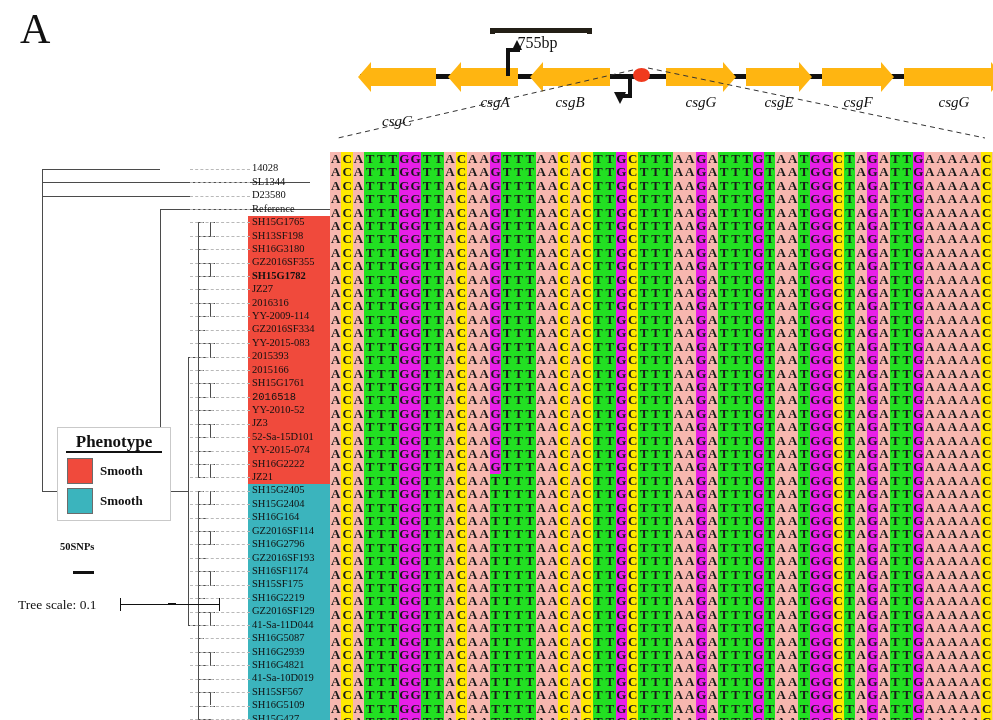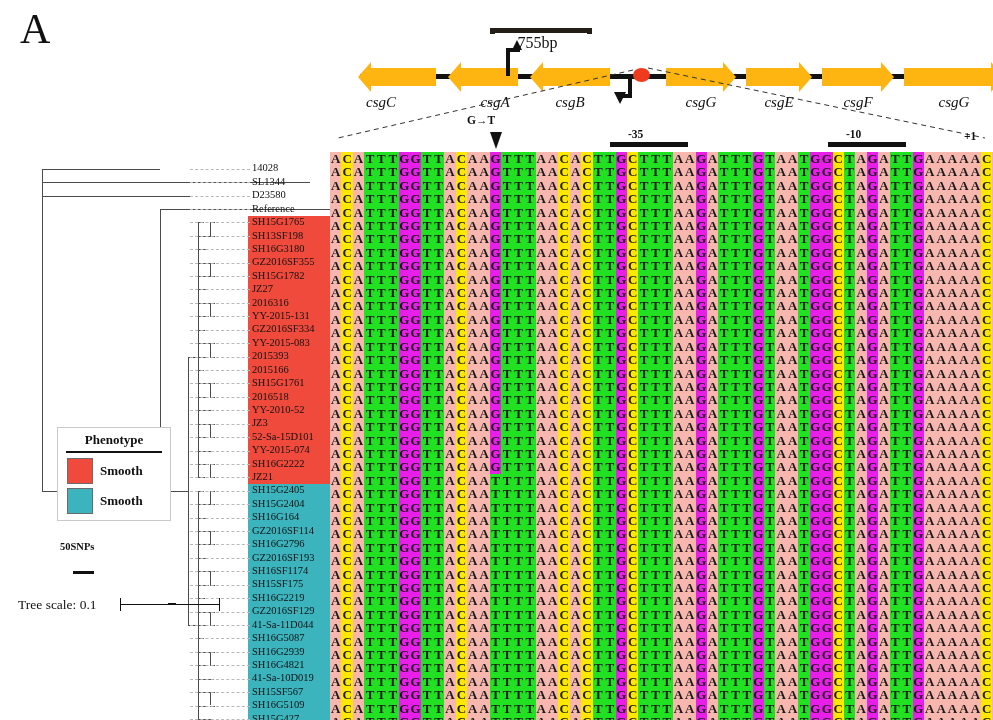--- a/index.html
+++ b/index.html
@@ -36,21 +36,21 @@
 
   
   .tree{position:absolute;left:40px;top:160px;width:290px;height:565px;text-align:center;}
   .tip-label{position:absolute;font-size:10.5px;font-family:"Liberation Serif",serif;color:#111;white-space:nowrap;line-height:1;}
   .leader{position:absolute;height:0;border-top:1px dashed #b9b9b9;}
   .branch-h{position:absolute;background:#4b4b4b;height:1px;}
   .branch-v{position:absolute;background:#4b4b4b;width:1px;}
 
   
   .legend{position:absolute;left:57px;top:427px;width:112px;height:92px;background:#fff;border:1px solid #c9c9c9;}
-  .legend-title{position:absolute;left:0;top:4px;width:112px;text-align:center;font-weight:bold;font-size:13px;color:#111;}
+  .legend-title{position:absolute;left:0;top:4px;width:112px;text-align:center;font-weight:bold;font-size:17px;color:#111;}
   .legend-rule{position:absolute;left:8px;top:23px;width:96px;height:2px;background:#111;}
   .sw{position:absolute;left:9px;width:24px;height:24px;border:1px solid #6b6b6b;}
   .sw-txt{position:absolute;left:42px;font-weight:bold;font-size:13px;color:#111;}
 
   .snp-label{position:absolute;left:60px;top:541px;font-weight:bold;font-size:10.5px;color:#111;}
   .snp-bar{position:absolute;left:73px;top:571px;width:21px;height:3px;background:#111;}
 
   .ts-label{position:absolute;left:18px;top:597px;font-size:13.5px;color:#111;}
   .ts-rule{position:absolute;left:120px;top:604px;width:100px;height:1px;background:#111;}
   .ts-cap{position:absolute;top:598px;width:1px;height:13px;background:#111;}
@@ -78,21 +78,21 @@
 
   <div class="panel-label">A</div>
 
   <div class="genemap">
     <div class="gm-backbone"></div>
     <div id="genes-host">
         <div class="gene-arrow left" style="left: 28px; width: 78px;">
           <div class="head"></div>
           <div class="body"></div>
         </div>
-        <div class="gene-name" style="left: 12px; width: 78px;">csgC</div>
+        <div class="gene-name" style="left: 28px; width: 78px; margin-top: 19px;">csgC</div>
         <div class="gene-arrow left" style="left: 118px; width: 70px;">
           <div class="head"></div>
           <div class="body"></div>
         </div>
         <div class="gene-name" style="left: 130px; width: 70px;">csgA</div>
         <div class="gene-arrow left" style="left: 200px; width: 80px;">
           <div class="head"></div>
           <div class="body"></div>
         </div>
         <div class="gene-name" style="left: 200px; width: 80px;">csgB</div>
@@ -130,32 +130,20 @@
     <div class="prom-dn-tip"></div>
 
     <div class="mut-dot"></div>
   </div>
 
   <svg class="connector" viewBox="0 0 663 80">
     <line x1="303" y1="10" x2="8" y2="78" stroke="#333" stroke-width="1" stroke-dasharray="5,4"></line>
     <line x1="318" y1="8" x2="655" y2="78" stroke="#333" stroke-width="1" stroke-dasharray="5,4"></line>
   </svg>
 
-  <div class="annot">
-    <div class="gt-txt" style="left:137px;top:4px;">G→T</div>
-    <div class="gt-tip" style="left:160px;top:22px;"></div>
-
-    <div class="box35" style="left:280px;top:32px;width:78px;"></div>
-    <div class="annot-txt" style="left:298px;top:18px;">-35</div>
-
-    <div class="box35" style="left:498px;top:32px;width:78px;"></div>
-    <div class="annot-txt" style="left:516px;top:18px;">-10</div>
-
-    <div class="plus1" style="left:634px;top:20px;">+1</div>
-  </div>
 
   <div class="tree">
     <div id="tree-lines">
         <div class="branch-h" style="left: 2px; top: 8.71px; width: 118px;"></div>
         <div class="branch-h" style="left: 2px; top: 22.13px; width: 268px;"></div>
         <div class="branch-h" style="left: 2px; top: 35.55px; width: 148px;"></div>
         <div class="branch-h" style="left: 120px; top: 48.97px; width: 225px;"></div>
         <div class="branch-v" style="left: 120px; top: 48.97px; height: 281.82px;"></div>
         <div class="branch-h" style="left: 2px; top: 330.79px; width: 118px;"></div>
         <div class="branch-v" style="left: 2px; top: 8.71px; height: 322.08px;"></div>
@@ -256,39 +244,39 @@
         <div class="tip-label" style="left: 212px; top: 43.67px;">Reference</div>
         <div class="leader" style="left: 150px; width: 60px; top: 62.39px;"></div>
         <div class="tip-label" style="left: 212px; top: 57.09px;">SH15G1765</div>
         <div class="leader" style="left: 150px; width: 60px; top: 75.81px;"></div>
         <div class="tip-label" style="left: 212px; top: 70.51px;">SH13SF198</div>
         <div class="leader" style="left: 150px; width: 60px; top: 89.23px;"></div>
         <div class="tip-label" style="left: 212px; top: 83.93px;">SH16G3180</div>
         <div class="leader" style="left: 150px; width: 60px; top: 102.65px;"></div>
         <div class="tip-label" style="left: 212px; top: 97.35px;">GZ2016SF355</div>
         <div class="leader" style="left: 150px; width: 60px; top: 116.07px;"></div>
-        <div class="tip-label" style="left: 212px; top: 110.77px;">SH15G1782</div>
+        <div class="tip-label" style="left: 212px; top: 110.77px; font-weight: bold;">SH15G1782</div>
         <div class="leader" style="left: 150px; width: 60px; top: 129.49px;"></div>
         <div class="tip-label" style="left: 212px; top: 124.19px;">JZ27</div>
         <div class="leader" style="left: 150px; width: 60px; top: 142.91px;"></div>
         <div class="tip-label" style="left: 212px; top: 137.61px;">2016316</div>
         <div class="leader" style="left: 150px; width: 60px; top: 156.33px;"></div>
-        <div class="tip-label" style="left: 212px; top: 151.03px;">YY-2015-131</div>
+        <div class="tip-label" style="left: 212px; top: 151.03px;">YY-2009-114</div>
         <div class="leader" style="left: 150px; width: 60px; top: 169.75px;"></div>
         <div class="tip-label" style="left: 212px; top: 164.45px;">GZ2016SF334</div>
         <div class="leader" style="left: 150px; width: 60px; top: 183.17px;"></div>
         <div class="tip-label" style="left: 212px; top: 177.87px;">YY-2015-083</div>
         <div class="leader" style="left: 150px; width: 60px; top: 196.59px;"></div>
         <div class="tip-label" style="left: 212px; top: 191.29px;">2015393</div>
         <div class="leader" style="left: 150px; width: 60px; top: 210.01px;"></div>
         <div class="tip-label" style="left: 212px; top: 204.71px;">2015166</div>
         <div class="leader" style="left: 150px; width: 60px; top: 223.43px;"></div>
         <div class="tip-label" style="left: 212px; top: 218.13px;">SH15G1761</div>
         <div class="leader" style="left: 150px; width: 60px; top: 236.85px;"></div>
-        <div class="tip-label" style="left: 212px; top: 231.55px;">2016518</div>
+        <div class="tip-label" style="left: 212px; top: 231.55px; font-family: Liberation Mono, monospace;">2016518</div>
         <div class="leader" style="left: 150px; width: 60px; top: 250.27px;"></div>
         <div class="tip-label" style="left: 212px; top: 244.97px;">YY-2010-52</div>
         <div class="leader" style="left: 150px; width: 60px; top: 263.69px;"></div>
         <div class="tip-label" style="left: 212px; top: 258.39px;">JZ3</div>
         <div class="leader" style="left: 150px; width: 60px; top: 277.11px;"></div>
         <div class="tip-label" style="left: 212px; top: 271.81px;">52-Sa-15D101</div>
         <div class="leader" style="left: 150px; width: 60px; top: 290.53px;"></div>
         <div class="tip-label" style="left: 212px; top: 285.23px;">YY-2015-074</div>
         <div class="leader" style="left: 150px; width: 60px; top: 303.95px;"></div>
         <div class="tip-label" style="left: 212px; top: 298.65px;">SH16G2222</div>

